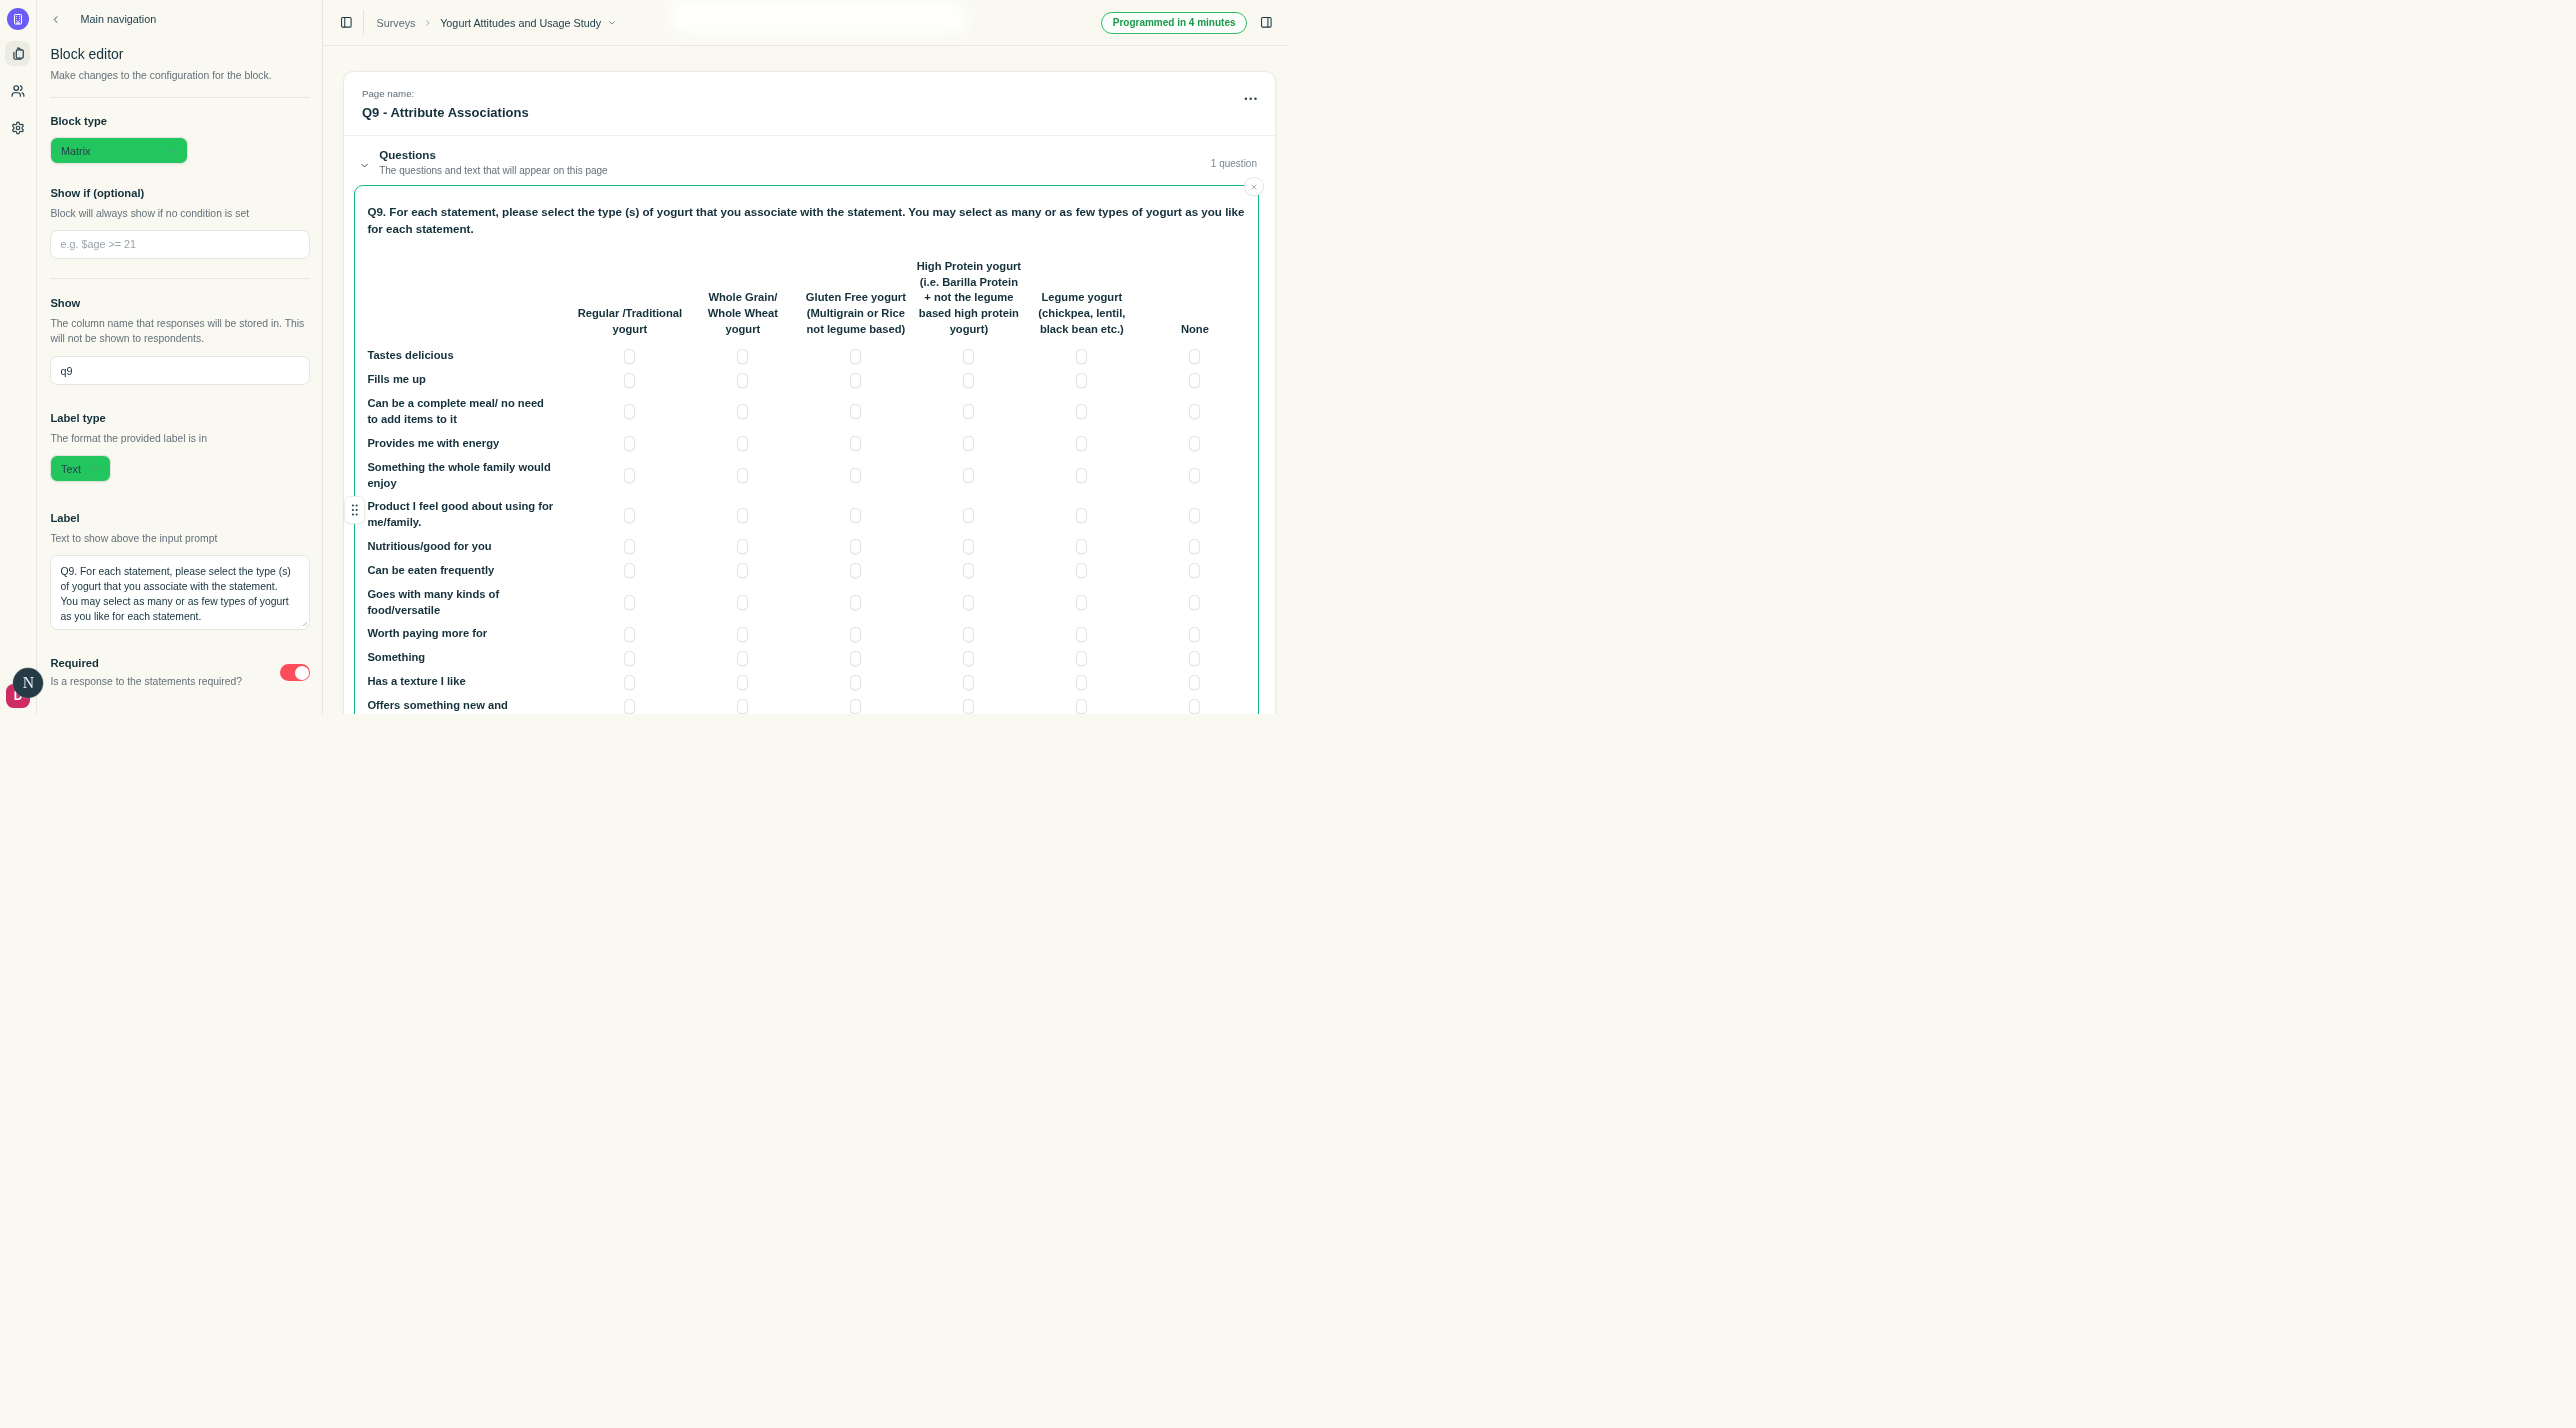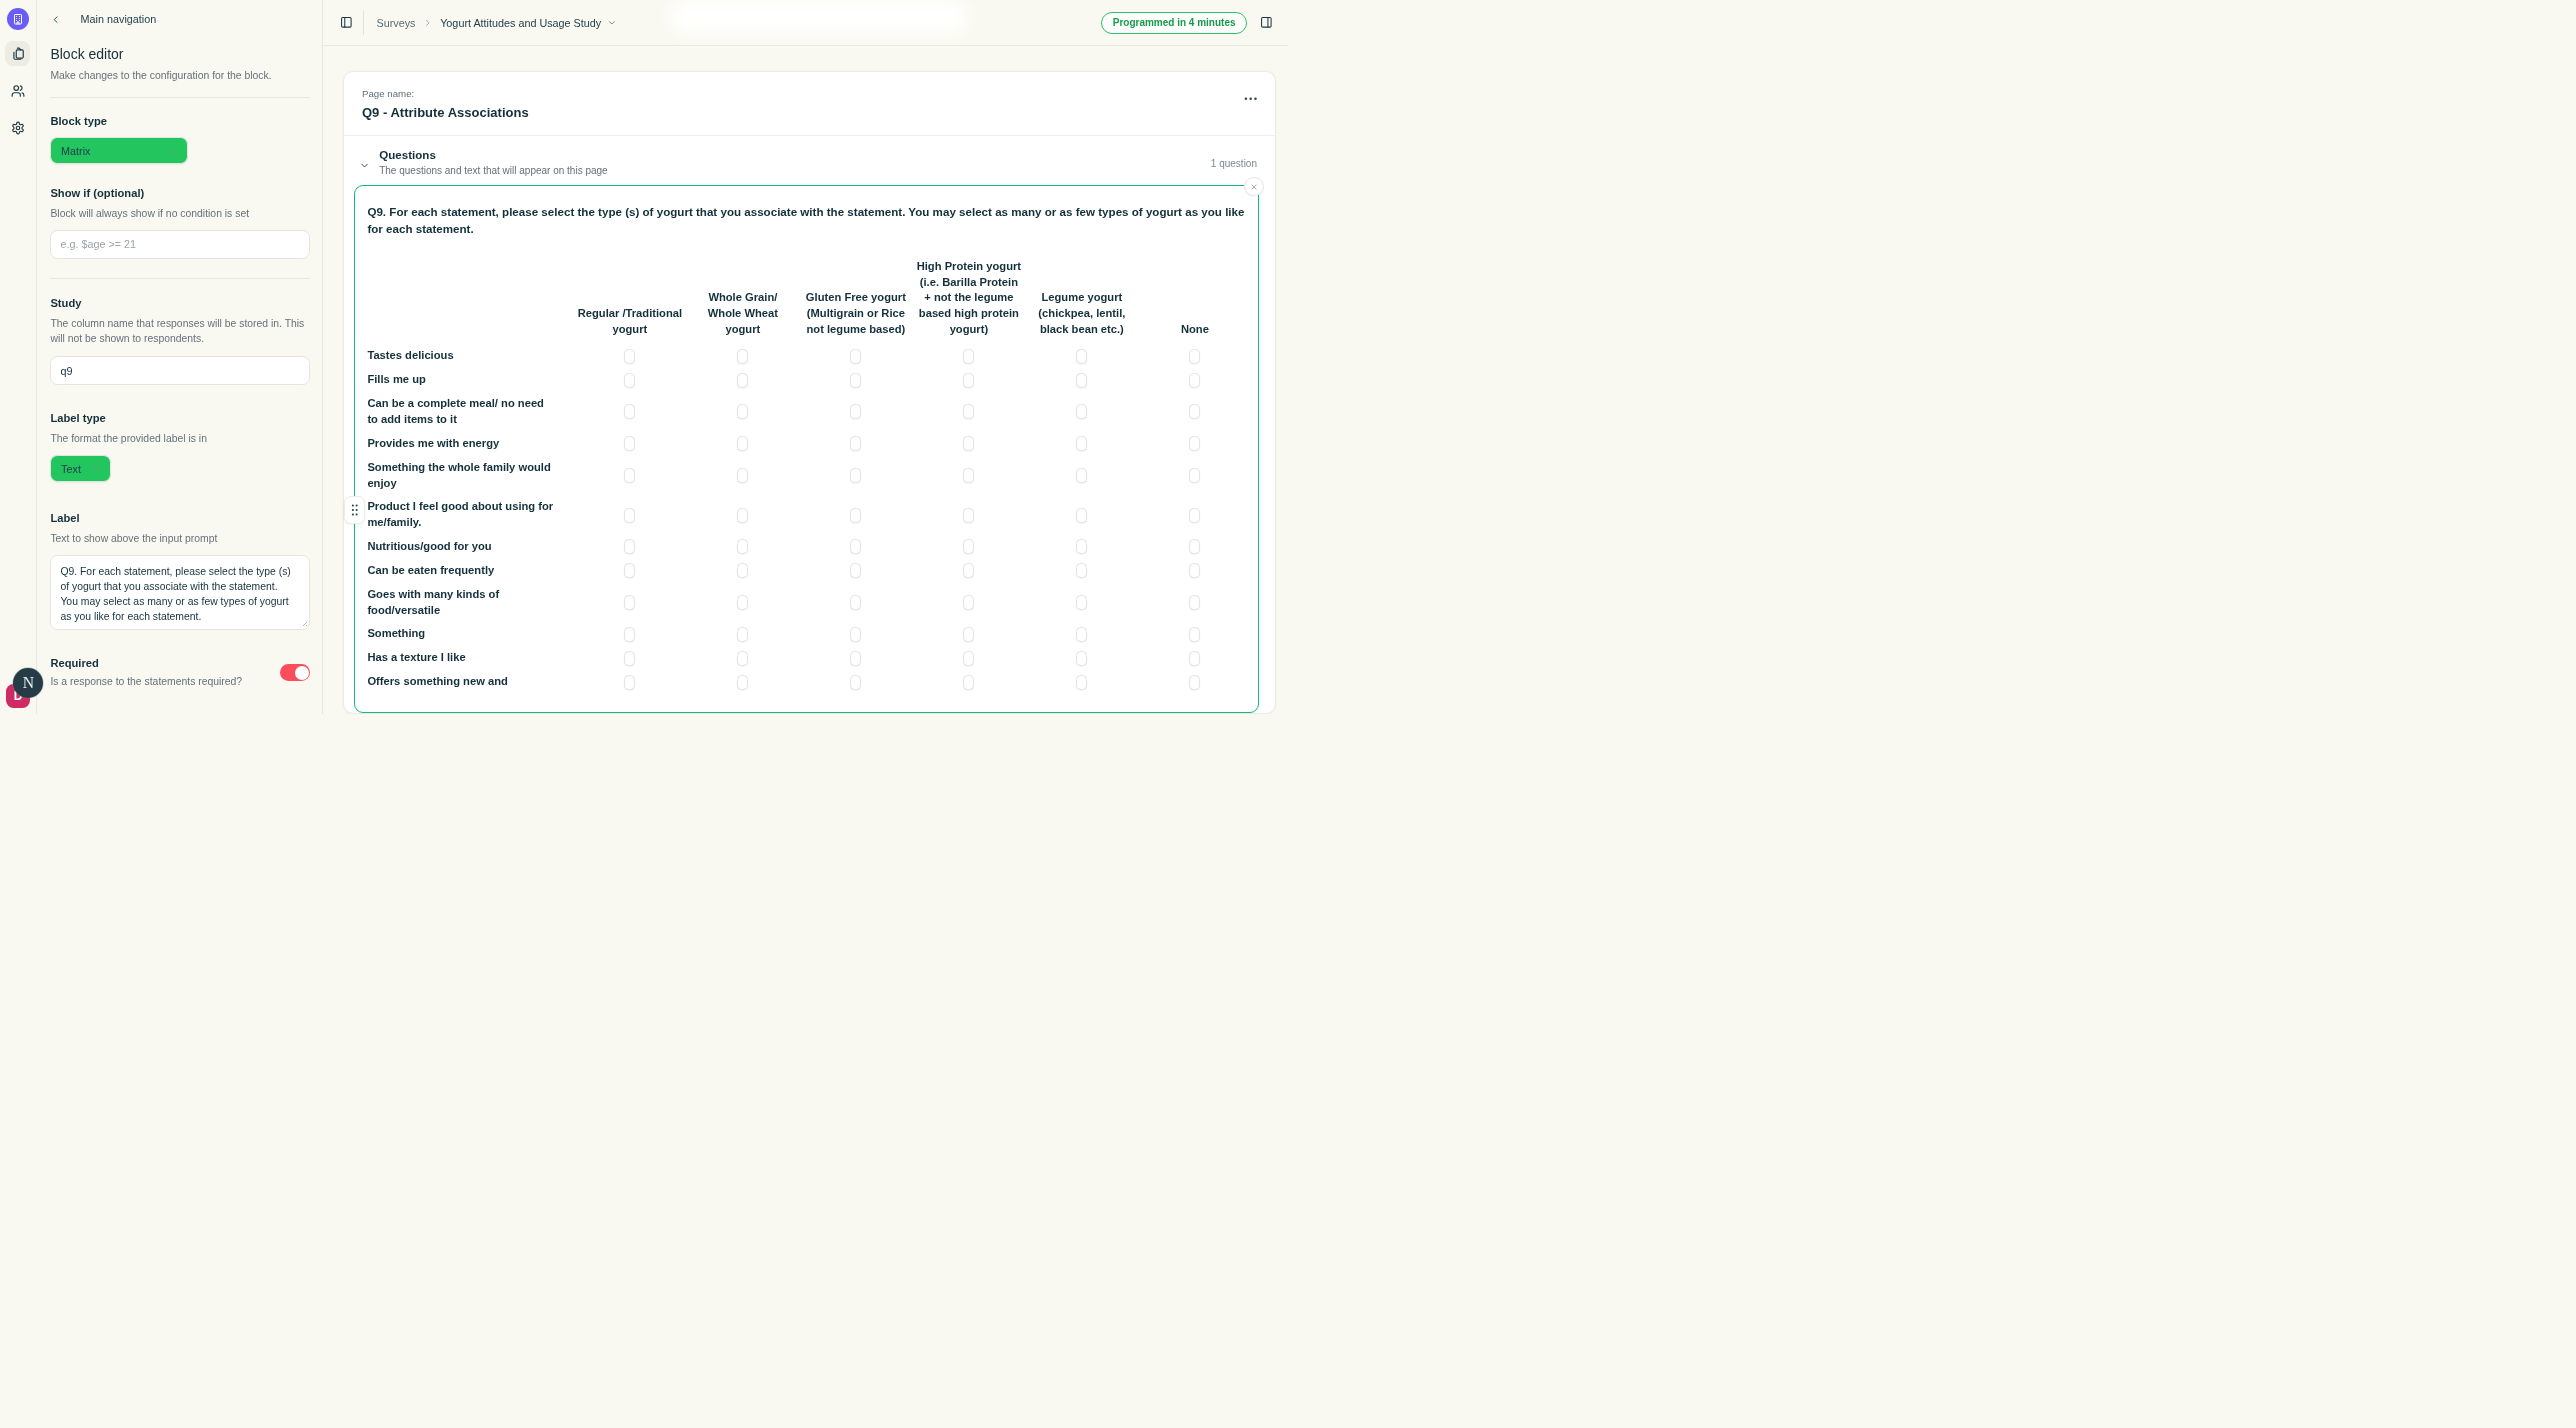--- a/index.html
+++ b/index.html
@@ -164,21 +164,21 @@
         </svg>
     </span>
   </div>
 
   <div class="f-label" style="margin-top:22.4px;">Show if (optional)</div>
   <p class="f-help">Block will always show if no condition is set</p>
   <input class="tb-input" style="margin-top: 9px;" type="text" placeholder="e.g. $age &gt;= 21">
 
   <div class="sb-div" style="margin:19.4px 0 18px;"></div>
 
-  <div class="f-label">Study</div>
+  <div class="f-label">Show</div>
   <p class="f-help">The column name that responses will be stored in. This will not be shown to respondents.</p>
   <input class="tb-input" style="margin-top: 10.4px;" type="text" value="q9">
 
   <div class="f-label" style="margin-top:27px;">Label type</div>
   <p class="f-help">The format the provided label is in</p>
   <div class="select" style="margin-top:9px;">
     <span>Text</span>
     <span>
       <svg width="10.4" height="10.4" viewBox="0 0 24 24" fill="none" stroke="#7E8A92" stroke-width="2" stroke-linecap="round" stroke-linejoin="round">
           <path d="M6 9l6 6 6-6"></path>
@@ -484,20 +484,41 @@
                 <div class="checkbox"></div>
               </div>
               <div class="mx-cell">
                 <div class="checkbox"></div>
               </div>
               <div class="mx-cell">
                 <div class="checkbox"></div>
               </div>
             </div>
             <div class="mx-row">
+              <div class="mx-st">Worth paying more for</div>
+              <div class="mx-cell">
+                <div class="checkbox"></div>
+              </div>
+              <div class="mx-cell">
+                <div class="checkbox"></div>
+              </div>
+              <div class="mx-cell">
+                <div class="checkbox"></div>
+              </div>
+              <div class="mx-cell">
+                <div class="checkbox"></div>
+              </div>
+              <div class="mx-cell">
+                <div class="checkbox"></div>
+              </div>
+              <div class="mx-cell">
+                <div class="checkbox"></div>
+              </div>
+            </div>
+            <div class="mx-row">
               <div class="mx-st">Something</div>
               <div class="mx-cell">
                 <div class="checkbox"></div>
               </div>
               <div class="mx-cell">
                 <div class="checkbox"></div>
               </div>
               <div class="mx-cell">
                 <div class="checkbox"></div>
               </div>

